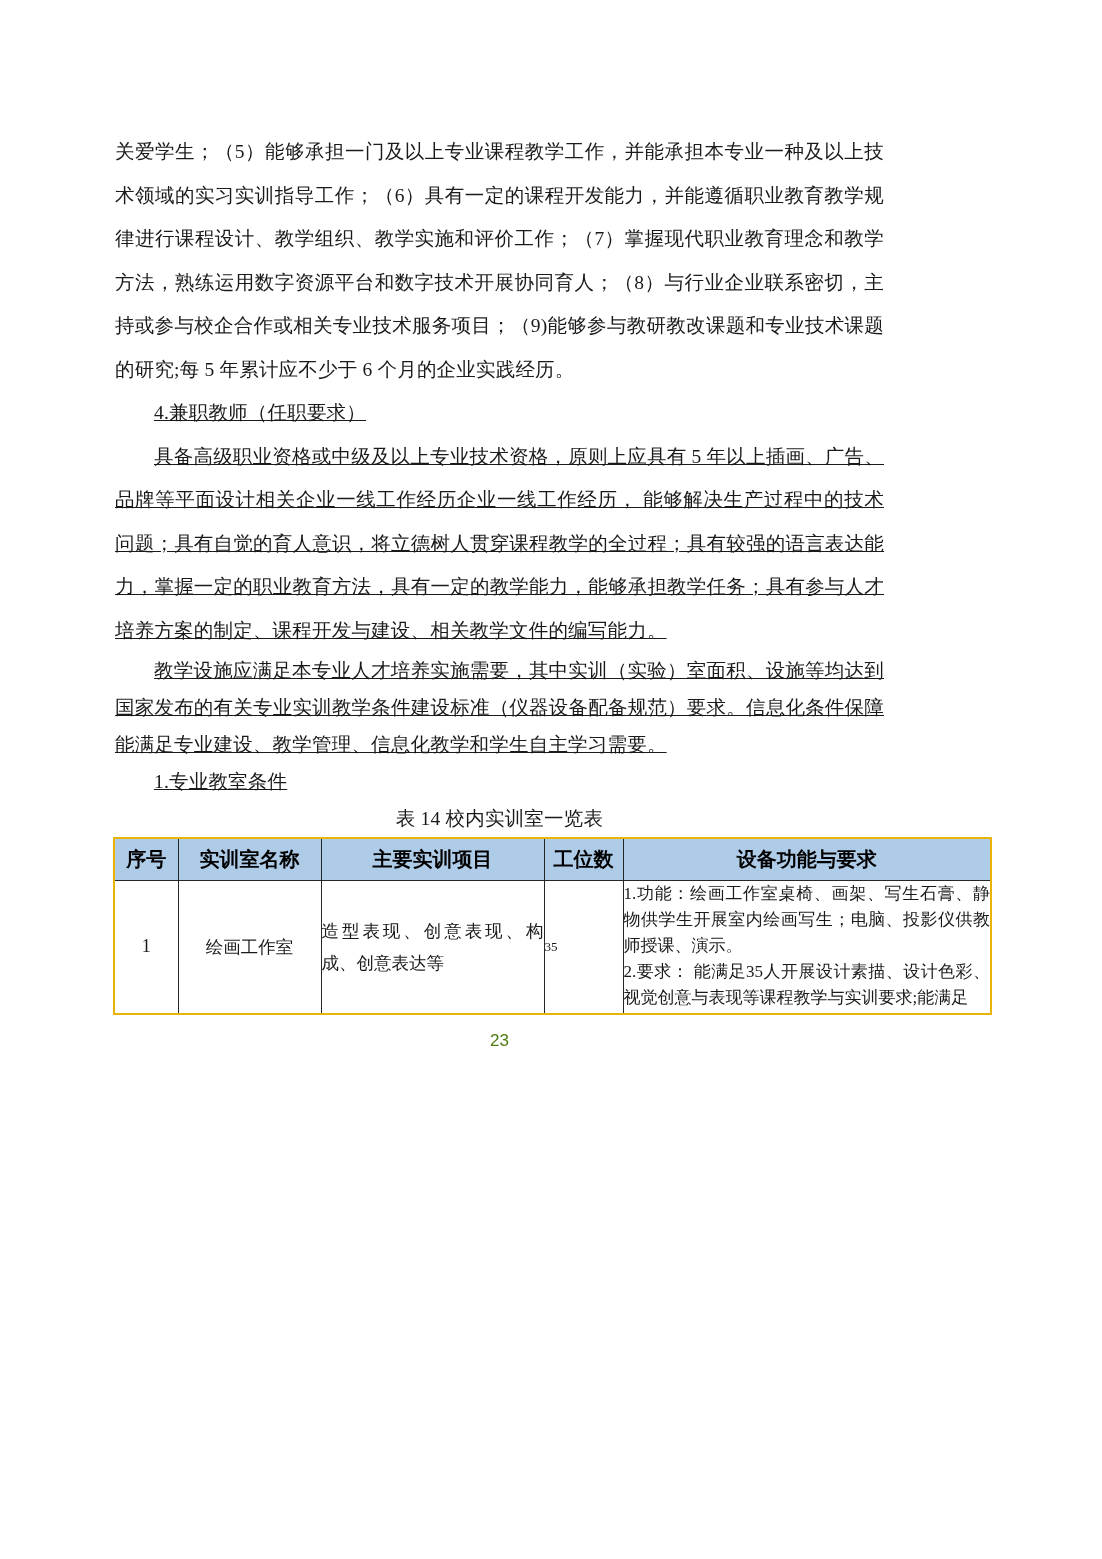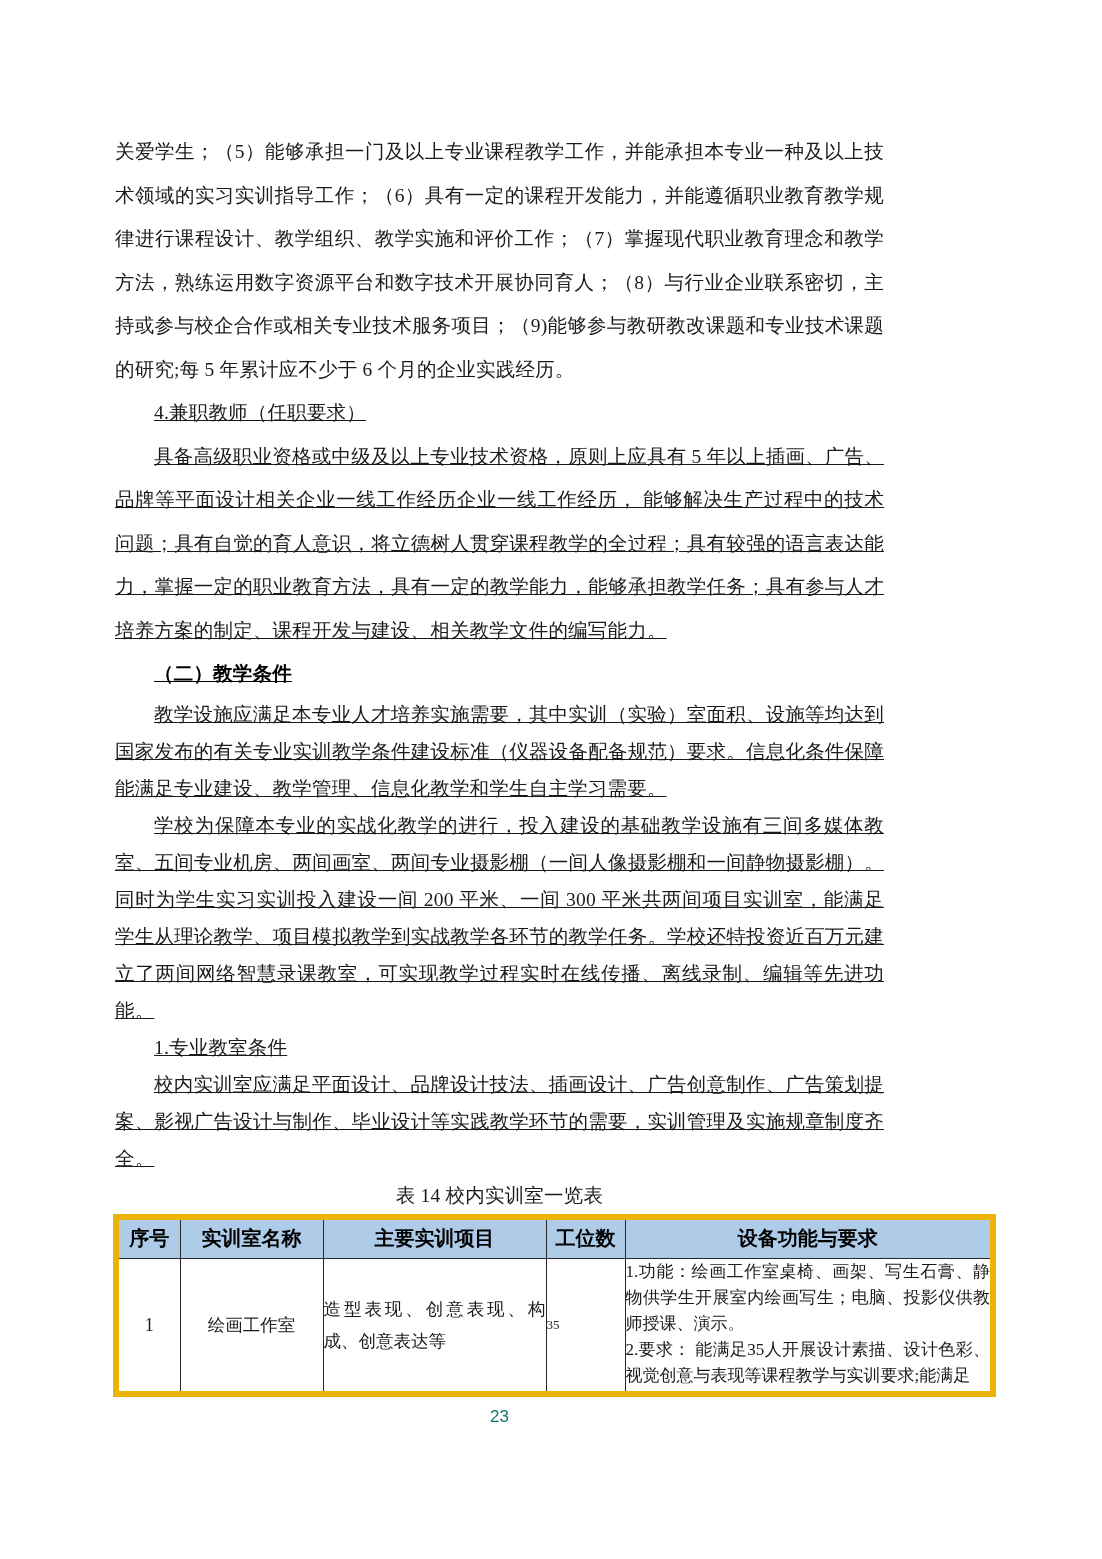--- a/index.html
+++ b/index.html
@@ -29,21 +29,21 @@
     font-size: 19.5px;
     line-height: 37px;
     text-align: center;
     text-indent: 0;
   }
   table.training {
     border-collapse: collapse;
     table-layout: fixed;
     width: 877px;
     margin-left: -2px;
-    border: 6px solid #eab308;
+    border: 2px solid #eab308;
   }
   table.training th, table.training td {
     border: 1.5px solid #262626;
     box-sizing: border-box;
     padding: 0;
   }
   table.training th {
     background: #AECBE8;
     font-weight: bold;
     font-size: 20px;
@@ -58,41 +58,38 @@
   td.c-stat  { text-align: left; vertical-align: middle; font-size: 13px; }
   td.c-equip { vertical-align: top; padding: 3px 10px 0 10px; }
   .equip-clip {
     height: 132px;
     overflow: hidden;
     font-size: 17px;
     line-height: 26px;
     text-align: justify;
   }
   .page-num {
-    margin-top: 8px;
+    margin-top: 14px;
     text-align: center;
     font-family: "Liberation Sans", "DejaVu Sans", sans-serif;
     font-size: 17px;
     line-height: 24px;
-    color: #0f766e;
+    color: #4d7c0f;
   }
 </style>
 </head>
 <body>
 
 <div class="page">
 
   <p class="para lg">关爱学生；（5）能够承担一门及以上专业课程教学工作，并能承担本专业一种及以上技术领域的实习实训指导工作；（6）具有一定的课程开发能力，并能遵循职业教育教学规律进行课程设计、教学组织、教学实施和评价工作；（7）掌握现代职业教育理念和教学方法，熟练运用数字资源平台和数字技术开展协同育人；（8）与行业企业联系密切，主持或参与校企合作或相关专业技术服务项目；（9)能够参与教研教改课题和专业技术课题的研究;每 5 年累计应不少于 6 个月的企业实践经历。</p>
   <p class="para lg ind">4.兼职教师（任职要求）</p>
   <p class="para lg ind">具备高级职业资格或中级及以上专业技术资格，原则上应具有 5 年以上插画、广告、品牌等平面设计相关企业一线工作经历企业一线工作经历， 能够解决生产过程中的技术问题；具有自觉的育人意识，将立德树人贯穿课程教学的全过程；具有较强的语言表达能力，掌握一定的职业教育方法，具有一定的教学能力，能够承担教学任务；具有参与人才培养方案的制定、课程开发与建设、相关教学文件的编写能力。</p>
-  <p class="para lg ind bold">（二）教学条件</p>
   <p class="para md ind">教学设施应满足本专业人才培养实施需要，其中实训（实验）室面积、设施等均达到国家发布的有关专业实训教学条件建设标准（仪器设备配备规范）要求。信息化条件保障能满足专业建设、教学管理、信息化教学和学生自主学习需要。</p>
-  <p class="para md ind">学校为保障本专业的实战化教学的进行，投入建设的基础教学设施有三间多媒体教室、五间专业机房、两间画室、两间专业摄影棚（一间人像摄影棚和一间静物摄影棚）。同时为学生实习实训投入建设一间 200 平米、一间 300 平米共两间项目实训室，能满足学生从理论教学、项目模拟教学到实战教学各环节的教学任务。学校还特投资近百万元建立了两间网络智慧录课教室，可实现教学过程实时在线传播、离线录制、编辑等先进功能。</p>
   <p class="para md ind">1.专业教室条件</p>
-  <p class="para md ind">校内实训室应满足平面设计、品牌设计技法、插画设计、广告创意制作、广告策划提案、影视广告设计与制作、毕业设计等实践教学环节的需要，实训管理及实施规章制度齐全。</p>
 
   <p class="para md caption">表 14 校内实训室一览表</p>
 
   <table class="training">
     <colgroup>
       <col style="width:64px">
       <col style="width:143px">
       <col style="width:223px">
       <col style="width:79px">
       <col style="width:368px">

